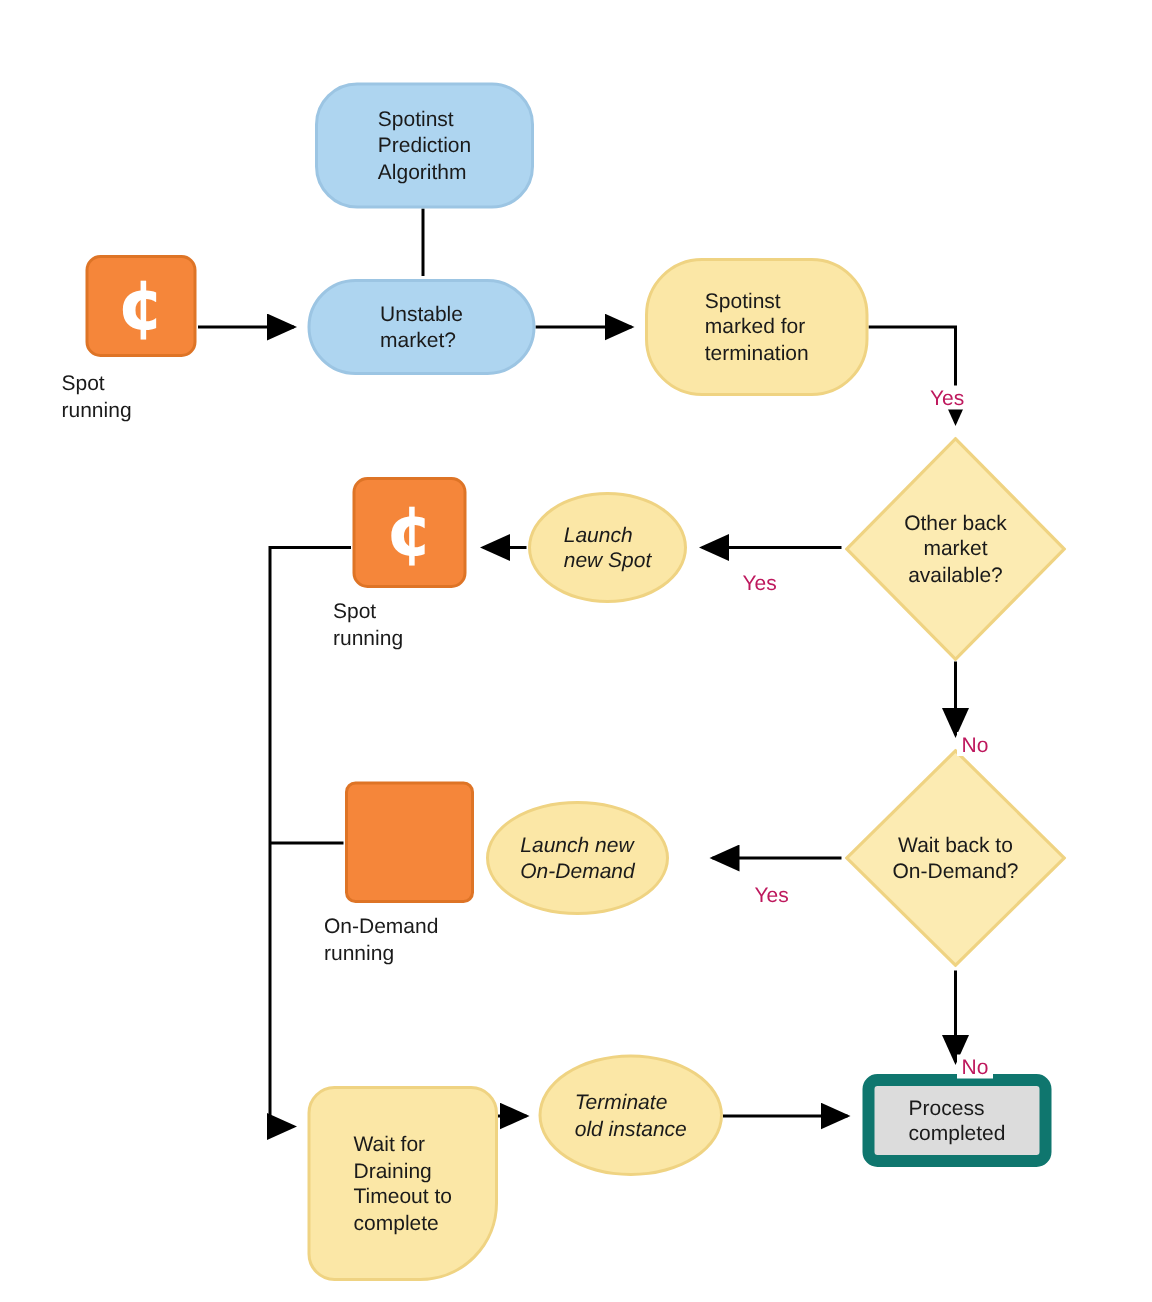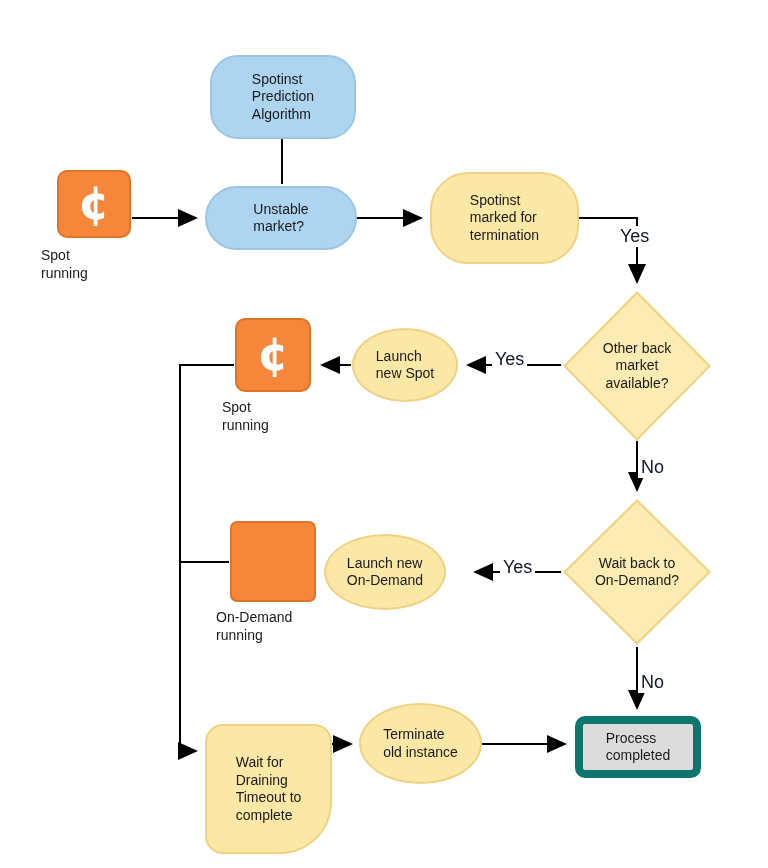--- a/index.html
+++ b/index.html
@@ -7,33 +7,33 @@
   .canvas{position:relative;width:768px;height:868px;background:#ffffff;overflow:hidden;}
   .wires{position:absolute;left:0;top:0;z-index:1;}
   .node{position:absolute;display:flex;align-items:center;justify-content:center;
         text-align:left;font-size:14px;line-height:1.25;color:#1a1a1a;z-index:2;box-sizing:border-box;}
   .label{white-space:pre-line;position:relative;z-index:2;}
   .blue{background:#AED5F0;border:2px solid #9CC5E3;}
   .yellow{background:#FBE7A6;border:2px solid #EFD382;}
   .gray{background:#DCDCDC;border:8px solid #0f766e;}
   .round-lg{border-radius:28px;}
   .stadium{border-radius:34px;}
-  .ellipse{border-radius:50%;}
+  .ellipse{border-radius:50%;font-style:italic;}
   .wait-shape{border-radius:18px 18px 52px 18px;}
   .diamond{position:absolute;display:flex;align-items:center;justify-content:center;
            text-align:center;font-size:14px;line-height:1.25;color:#1a1a1a;z-index:2;
            background:#EFD382;clip-path:polygon(50% 0,100% 50%,50% 100%,0 50%);}
   .diamond-fill{position:absolute;inset:3px;background:#FCEBB2;
                 clip-path:polygon(50% 0,100% 50%,50% 100%,0 50%);z-index:1;}
   .icon-box{background:#F5863A;border:2px solid #DE7426;border-radius:10px;}
   .cent{color:#ffffff;font-weight:bold;font-size:46px;font-family:"DejaVu Sans", sans-serif;}
   .caption{position:absolute;text-align:left;font-size:14px;line-height:1.3;
            color:#1a1a1a;z-index:2;white-space:pre-line;}
-  .edge-label{position:absolute;font-size:18px;color:#0f172a;background:#ffffff;
-              padding:0 3px;z-index:3;}
+  .edge-label{position:absolute;font-size:14px;color:#be185d;background:#ffffff;
+              padding:0 3px;z-index:3;margin-top:31px;}
 </style>
 </head>
 <body>
 
 <div class="canvas">
 
   <svg class="wires" width="768" height="868">
     <defs>
       <marker id="ah" markerWidth="11" markerHeight="9" refX="9" refY="4.5" orient="auto">
         <path d="M0,0 L10,4.5 L0,9 z" fill="#000"></path>

